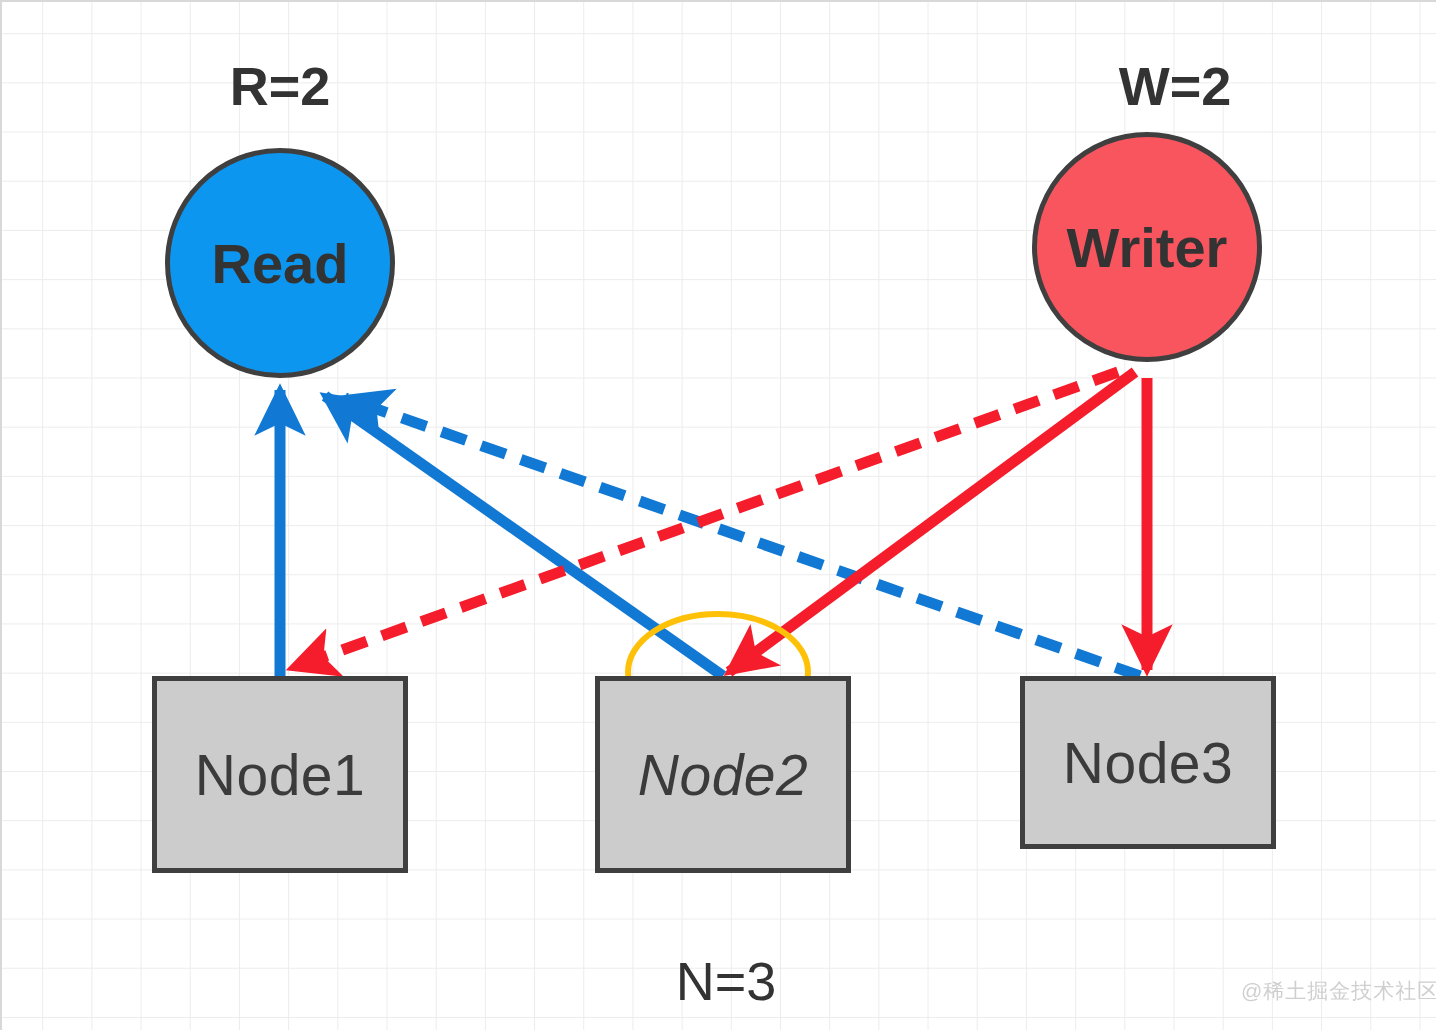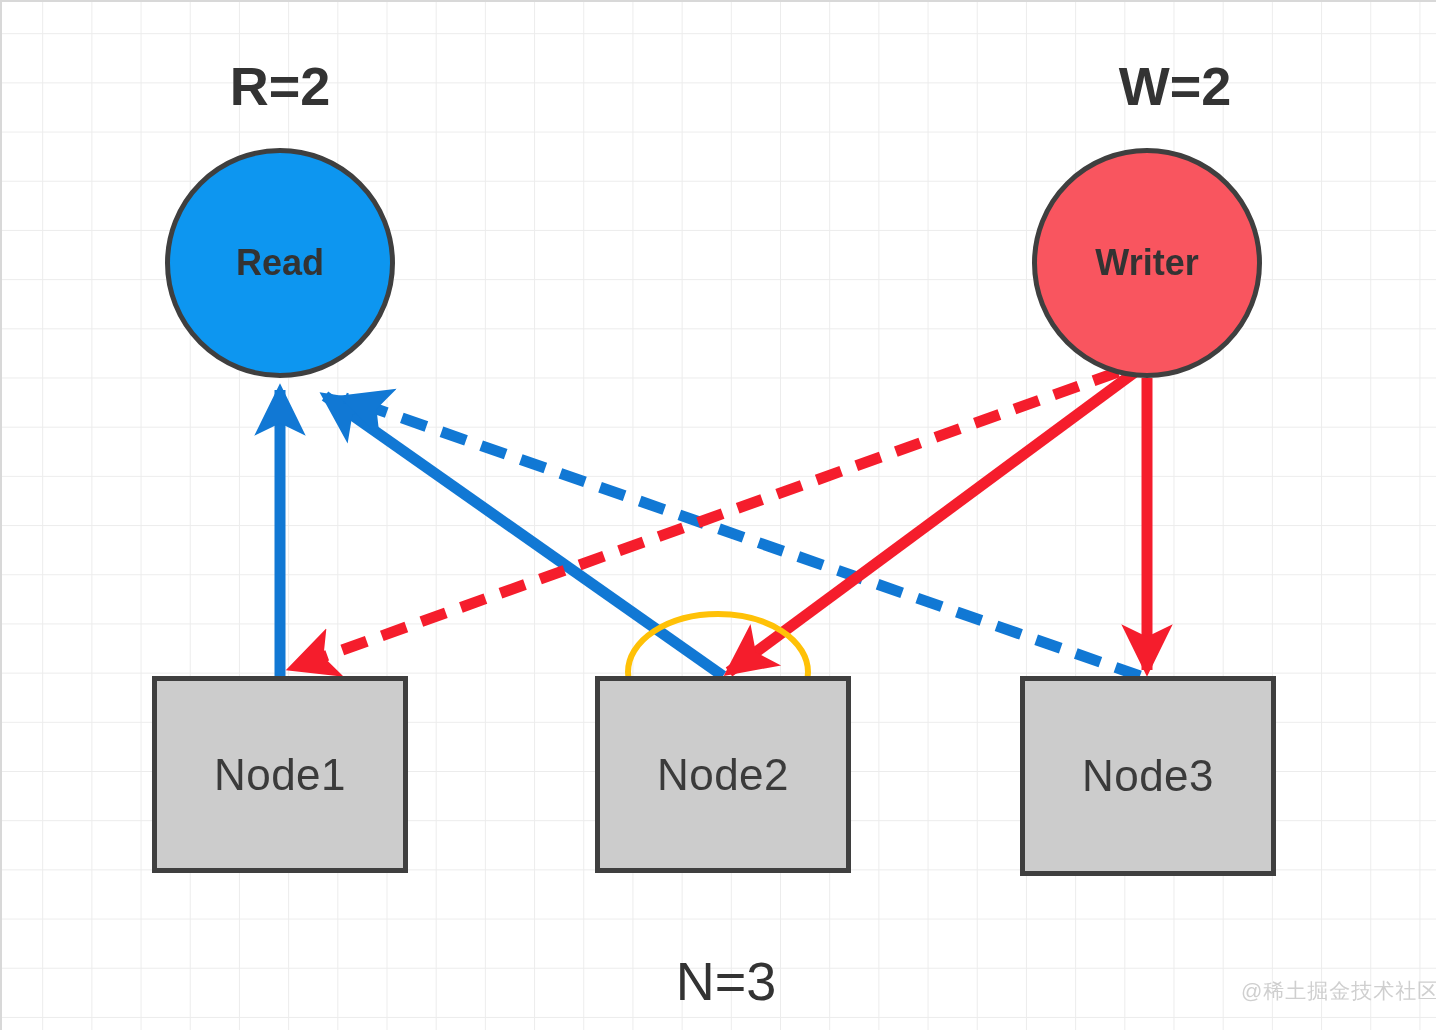--- a/index.html
+++ b/index.html
@@ -49,36 +49,36 @@
   .node-box {
     position: absolute;
     background: #cccccc;
     border: 5px solid #3f3f3f;
     box-sizing: border-box;
     display: flex;
     align-items: center;
     justify-content: center;
   }
   .node-label {
-    font-size: 44px;
+    font-size: 57px;
     color: #3b3b3b;
     font-weight: 400;
     letter-spacing: 0.5px;
   }
   .circle-node {
     position: absolute;
     border-radius: 50%;
     border: 5px solid #3f3f3f;
     box-sizing: border-box;
     display: flex;
     align-items: center;
     justify-content: center;
   }
   .circle-label {
-    font-size: 36px;
+    font-size: 56px;
     font-weight: bold;
     color: #333333;
   }
   .quorum-label {
     position: absolute;
     font-size: 54px;
     font-weight: bold;
     color: #333333;
     text-align: center;
     white-space: nowrap;
@@ -131,31 +131,31 @@
   <div class="quorum-label" style="left:155px; top:55px; width:250px;">R=2</div>
 
   <div class="quorum-label" style="left:1050px; top:55px; width:250px;">W=2</div>
 
   <div class="quorum-label plain" style="left:601px; top:950px; width:250px;">N=3</div>
 
   <div class="circle-node" style="left:165px; top:148px; width:230px; height:230px; background:#0d96f0;">
     <span class="circle-label">Read</span>
   </div>
 
-  <div class="circle-node" style="left:1032px; top:148px; width:230px; height:230px; background:#f9555f;">
+  <div class="circle-node" style="left:1032px; top:132px; width:230px; height:230px; background:#f9555f;">
     <span class="circle-label">Writer</span>
   </div>
 
   <div class="node-box" style="left:152px; top:676px; width:256px; height:197px;">
     <span class="node-label">Node1</span>
   </div>
 
-  <div class="node-box" style="left:595px; top:676px; width:256px; height:197px;">
+  <div class="node-box" style="left:595px; top:676px; width:256px; height:197px;font-style:italic;">
     <span class="node-label">Node2</span>
   </div>
 
-  <div class="node-box" style="left:1020px; top:676px; width:256px; height:200px;">
+  <div class="node-box" style="left:1020px; top:676px; width:256px; height:173px;">
     <span class="node-label">Node3</span>
   </div>
 
   <div id="watermark" style="left:1241px; top:977px;">@稀土掘金技术社区</div>
 
 </div>
 
 </body></html>

